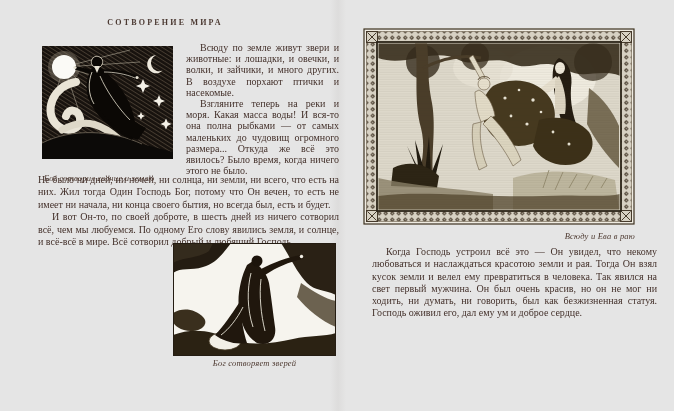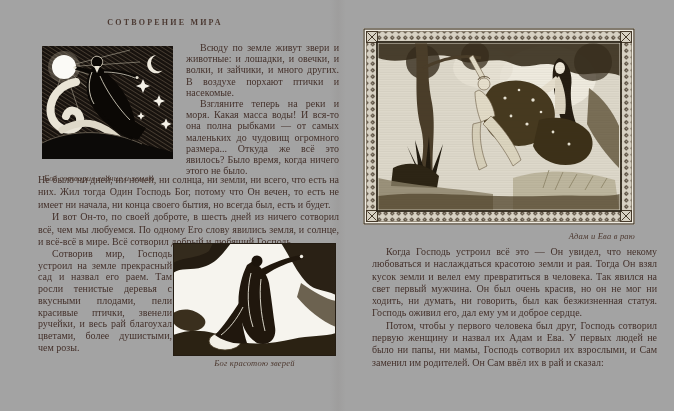--- a/index.html
+++ b/index.html
@@ -1,19 +1,19 @@
 <!DOCTYPE html>
 <html><head>
 <meta charset="utf-8">
 <style>
   * { margin:0; padding:0; box-sizing:border-box; }
   html,body { background:#ffffff; }
   .spread {
     position:relative; width:674px; height:411px; overflow:hidden;
-    background:#a3a3a3; color:#43302b;
+    background:#e5e5e5; color:#43302b;
     font-family:"Liberation Serif", serif;
   }
   .running-head {
     position:absolute; left:25px; top:18px; width:280px;
     text-align:center; font-size:8px; letter-spacing:2.2px;
     color:#4c3a33; font-weight:bold;
   }
   .txt { position:absolute; font-size:10px; text-align:justify; color:#44312b; }
   .txt p { text-align:justify; }
   .txt p.ind { text-indent:14px; }
@@ -102,21 +102,20 @@
     <p class="ind">Всюду по земле живут звери и животные: и лошадки, и овечки, и волки, и зайчики, и много других. В воздухе порхают птички и насекомые.</p>
     <p class="ind">Взгляните теперь на реки и моря. Какая масса воды! И вся-то она полна рыбками — от самых маленьких до чудовищ огромного размера... Откуда же всё это явилось? Было время, когда ничего этого не было.</p>
   </div>
 
   <div class="txt" id="fullBlock">
     <p>Не было ни дней, ни ночей, ни солнца, ни земли, ни всего, что есть на них. Жил тогда Один Господь Бог, потому что Он вечен, то есть не имеет ни начала, ни конца своего бытия, но всегда был, есть и будет.</p>
     <p class="ind">И вот Он-то, по своей доброте, в шесть дней из ничего сотворил всё, чем мы любуемся. По одному Его слову явились земля, и солнце, и всё-всё в мире. Всё сотворил добрый и любящий Господь,</p>
   </div>
 
   <div class="txt" id="narrowBlock">
-    <p class="ind">Сотворив мир, Господь устроил на земле прекрасный сад и назвал его раем. Там росли тенистые деревья с вкусными плодами, пели красивые птички, звенели ручейки, и весь рай благоухал цветами, более душистыми, чем розы.</p>
   </div>
 
   <div class="fig" id="fig2">
     <svg viewBox="0 0 163 113">
       <rect width="163" height="113" fill="#f6f4ee"></rect>
       <path d="M0 0 H58 C50 10 44 20 30 24 C18 28 8 24 0 30 Z" fill="#241c12"></path>
       <path d="M0 0 H40 L36 8 C24 16 10 14 0 20 Z" fill="#3c3222" opacity="0.7"></path>
       <path d="M108 0 H163 V52 C150 46 142 48 134 40 C124 30 116 12 108 0 Z" fill="#2a2115"></path>
       <path d="M128 40 C140 48 152 56 163 58 V84 C148 78 134 66 124 54 Z" fill="#4a3d28" opacity="0.8"></path>
       <path d="M0 70 C10 64 22 66 30 74 C36 80 30 88 18 88 C8 88 0 82 0 78 Z" fill="#3a2f1d"></path>
@@ -128,21 +127,21 @@
         <path d="M88 26 C100 20 114 14 128 12 L129 16 C116 19 104 24 92 32 Z" fill="#20170d"></path>
         <circle cx="84" cy="18" r="5.5" fill="#1c140b"></circle>
         <circle cx="128.5" cy="13.5" r="1.7" fill="#f2efe6"></circle>
         <path d="M78 30 C74 46 74 66 80 84" stroke="#e9e5d8" stroke-width="0.9" fill="none"></path>
         <path d="M88 36 C86 52 88 72 92 88" stroke="#e9e5d8" stroke-width="0.9" fill="none"></path>
         <path d="M70 64 C64 76 56 86 48 92" stroke="#e9e5d8" stroke-width="0.9" fill="none"></path>
       </g>
       <rect x="0.5" y="0.5" width="162" height="112" fill="none" stroke="#241c12" stroke-width="1"></rect>
     </svg>
   </div>
-  <div class="figcap" id="cap2">Бог красотою зверей</div>
+  <div class="figcap" id="cap2">Бог сотворяет зверей</div>
 
   <div class="gutter"></div>
 
   <div class="fig" id="fig3">
     <svg viewBox="0 0 272 197">
       <defs>
         <pattern id="bp" width="6.5" height="6.5" patternUnits="userSpaceOnUse">
           <rect width="6.5" height="6.5" fill="#d7d1c3"></rect>
           <path d="M3.25 0.9 L5.6 3.25 L3.25 5.6 L0.9 3.25 Z" fill="#463a2b"></path>
           <circle cx="3.25" cy="3.25" r="0.7" fill="#d7d1c3"></circle>
@@ -218,21 +217,20 @@
           <line x1="180" y1="160" x2="186" y2="142"></line>
             <line x1="192" y1="162" x2="200" y2="144"></line>
           <line x1="206" y1="160" x2="214" y2="146"></line>
             <line x1="222" y1="162" x2="230" y2="148"></line>
           <line x1="238" y1="160" x2="244" y2="150"></line>
         </g>
         <rect x="15.5" y="15.5" width="241" height="166" fill="url(#hl)" opacity="0.16"></rect>
       </g>
     </svg>
   </div>
-  <div class="figcap" id="cap3">Адам и Ева в раю</div>
+  <div class="figcap" id="cap3">Всюду и Ева в раю</div>
 
   <div class="txt" id="rightText">
     <p class="ind">Когда Господь устроил всё это — Он увидел, что некому любоваться и наслаждаться красотою земли и рая. Тогда Он взял кусок земли и велел ему превратиться в человека. Так явился на свет первый мужчина. Он был очень красив, но он не мог ни ходить, ни думать, ни говорить, был как безжизненная статуя. Господь оживил его, дал ему ум и доброе сердце.</p>
-    <p class="ind">Потом, чтобы у первого человека был друг, Господь сотворил первую женщину и назвал их Адам и Ева. У первых людей не было ни папы, ни мамы, Господь сотворил их взрослыми, и Сам заменил им родителей. Он Сам ввёл их в рай и сказал:</p>
   </div>
 
 
 </div>
 
 </body></html>

